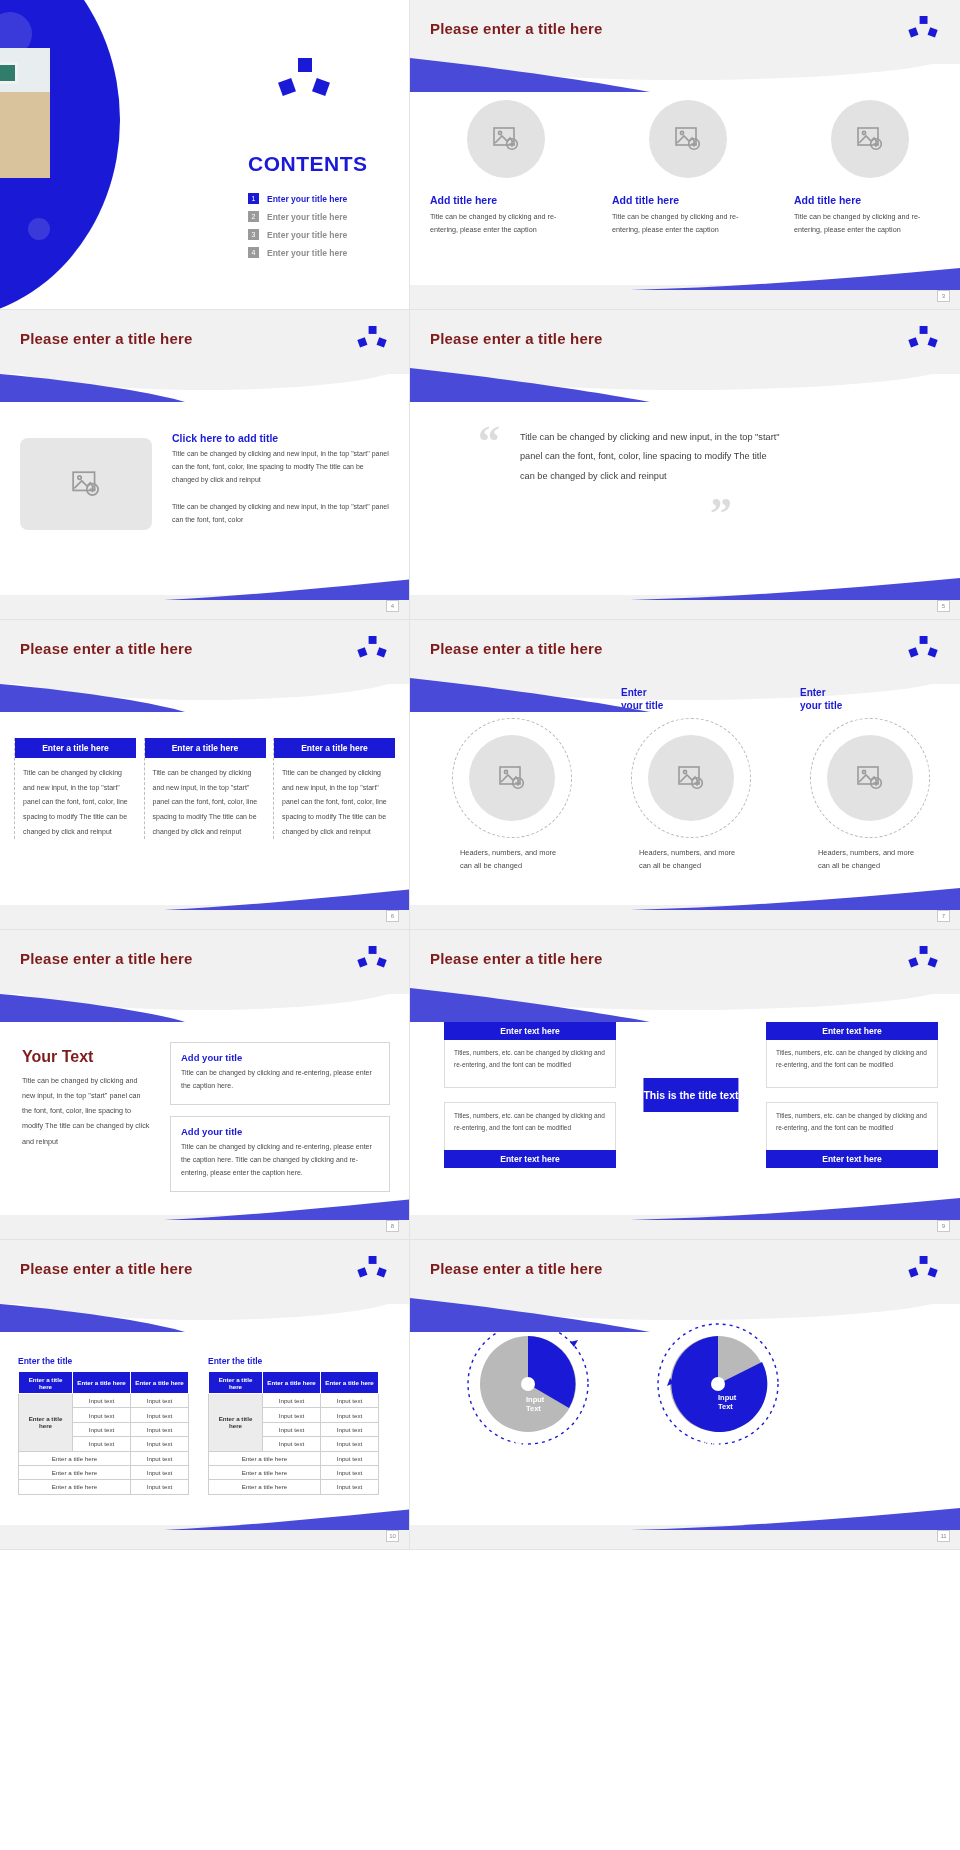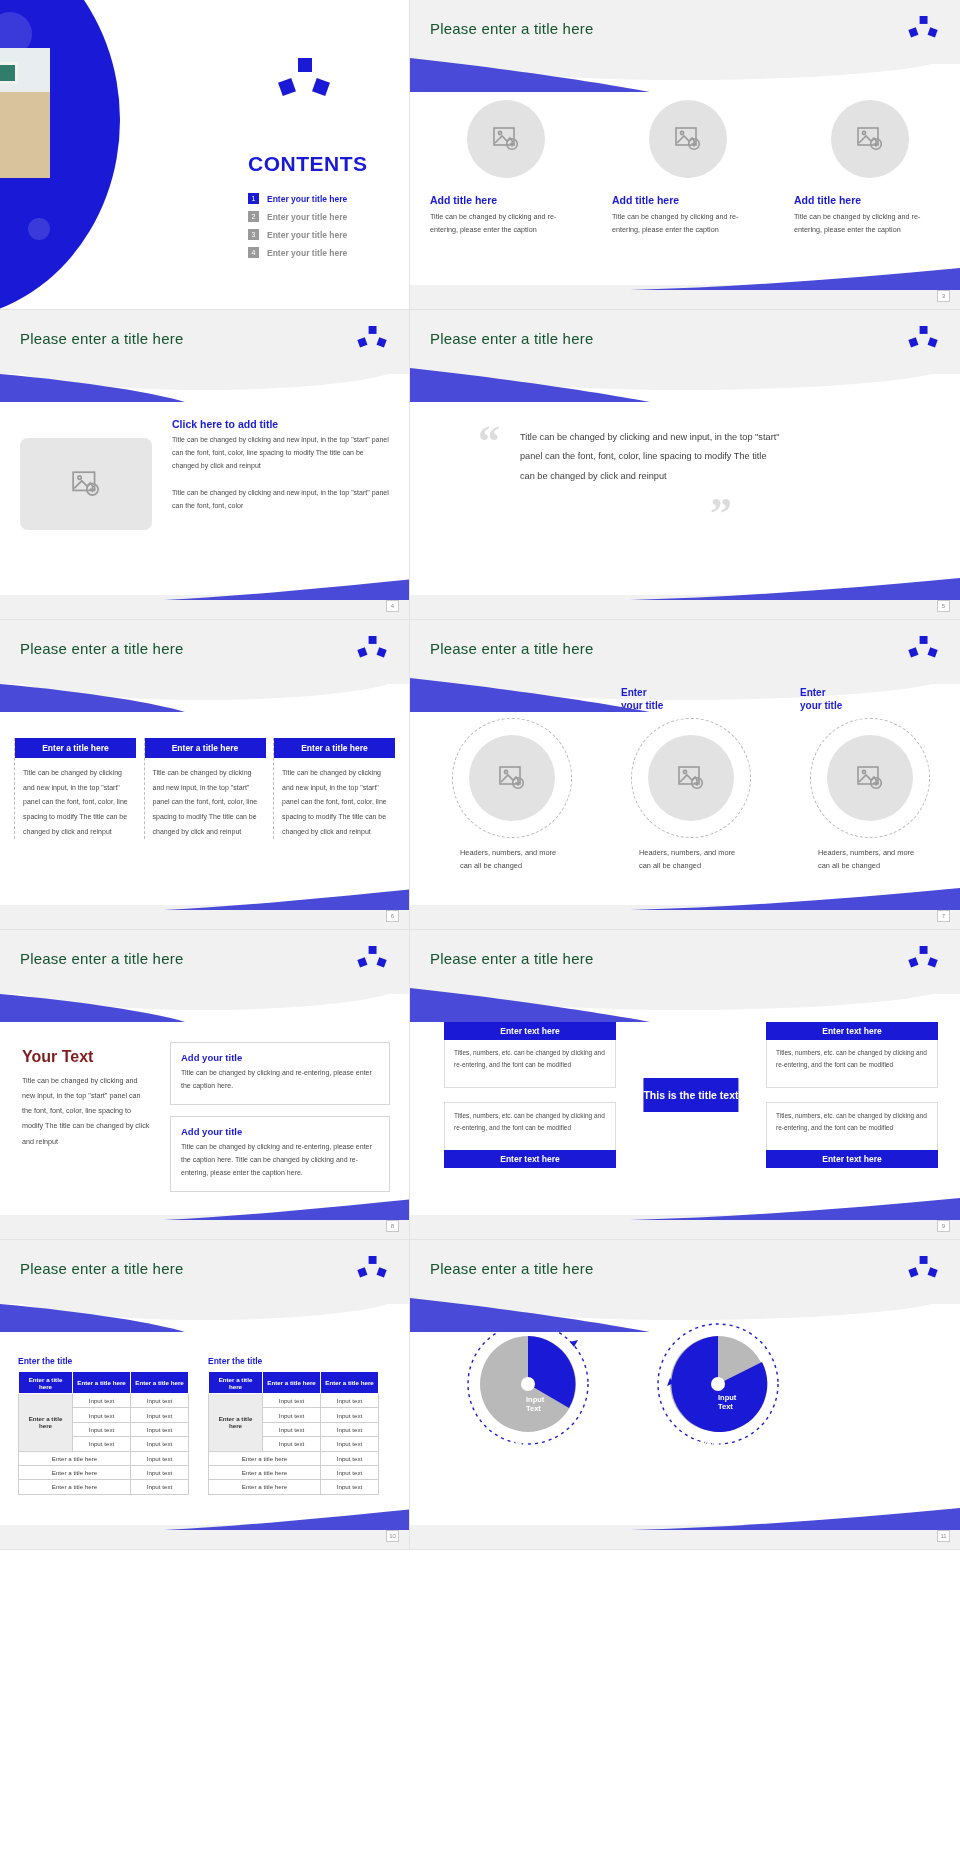--- a/index.html
+++ b/index.html
@@ -8,22 +8,22 @@
   .grid { width:960px; height:1850px; display:grid;
     grid-template-columns:410px 550px; grid-template-rows:repeat(6,310px);
     column-gap:0; row-gap:0; background:#ffffff; }
   .slide { position:relative; overflow:hidden; background:#ffffff;
     border-right:1px solid #e3e3e3; border-bottom:1px solid #e3e3e3; }
   
   .hdrband { position:absolute; left:0; top:0; width:100%; height:64px;
     background:#f1f1f1; }
   .hdrband::after{ content:""; position:absolute; left:0; bottom:-16px; width:100%;
     height:34px; background:#f1f1f1; border-radius:0 0 60% 60%/0 0 100% 100%; }
-  .stitle { position:absolute; left:20px; top:20px; font-size:15px; color:#14532d;
-    font-weight:400; letter-spacing:.2px; z-index:5; }
+  .stitle { position:absolute; left:20px; top:20px; font-size:15px; color:#7f1d1d;
+    font-weight:700; letter-spacing:.2px; z-index:5; }
   .sw-logo { position:absolute; right:22px; top:16px; width:30px; height:26px; z-index:6; }
   .swoosh { position:absolute; left:0; top:52px; width:72%; height:42px; z-index:4;
     overflow:hidden; }
   .swoosh svg { display:block; }
   .pagenum { position:absolute; right:10px; bottom:7px; width:13px; height:12px;
     border:1px solid #c9c9c9; color:#8a8a8a; font-size:6px; line-height:11px;
     text-align:center; background:#fff; }
   .botband { position:absolute; left:0; bottom:0; width:100%; height:24px;
     background:#f1f1f1; }
   .botswoosh { position:absolute; right:0; bottom:18px; width:60%; height:24px;
@@ -56,21 +56,21 @@
   .circ-col { width:152px; text-align:center; }
   .circ { width:78px; height:78px; border-radius:50%; background:#e2e2e2; margin:0 auto;
     display:flex; align-items:center; justify-content:center; }
   .circ-h { margin-top:16px; font-size:10.5px; font-weight:bold; color:#1a1ad6;
     text-align:left; }
   .circ-p { margin-top:5px; font-size:7.2px; color:#4a4a4a; line-height:1.75; text-align:left; }
   
   .s4-img { position:absolute; left:20px; top:128px; width:132px; height:92px;
     background:#e6e6e6; border-radius:8px; display:flex; align-items:center;
     justify-content:center; }
-  .s4-body { position:absolute; left:172px; top:108px; width:218px; }
+  .s4-body { position:absolute; left:172px; top:122px; width:218px; }
   .s4-h { font-size:10.5px; font-weight:bold; color:#1a1ad6; }
   .s4-p { font-size:7px; color:#4a4a4a; line-height:1.85; margin-top:4px; }
   
   .qm { position:absolute; font-size:44px; color:#dcdcdc; font-weight:bold;
     font-family:"Liberation Serif", serif; line-height:1; }
   .quote-body { position:absolute; left:110px; top:118px; width:260px; font-size:9.2px;
     color:#3e3e3e; line-height:2.1; }
   
   .cols3 { position:absolute; left:14px; top:118px; right:14px; display:flex;
     justify-content:space-between; }

